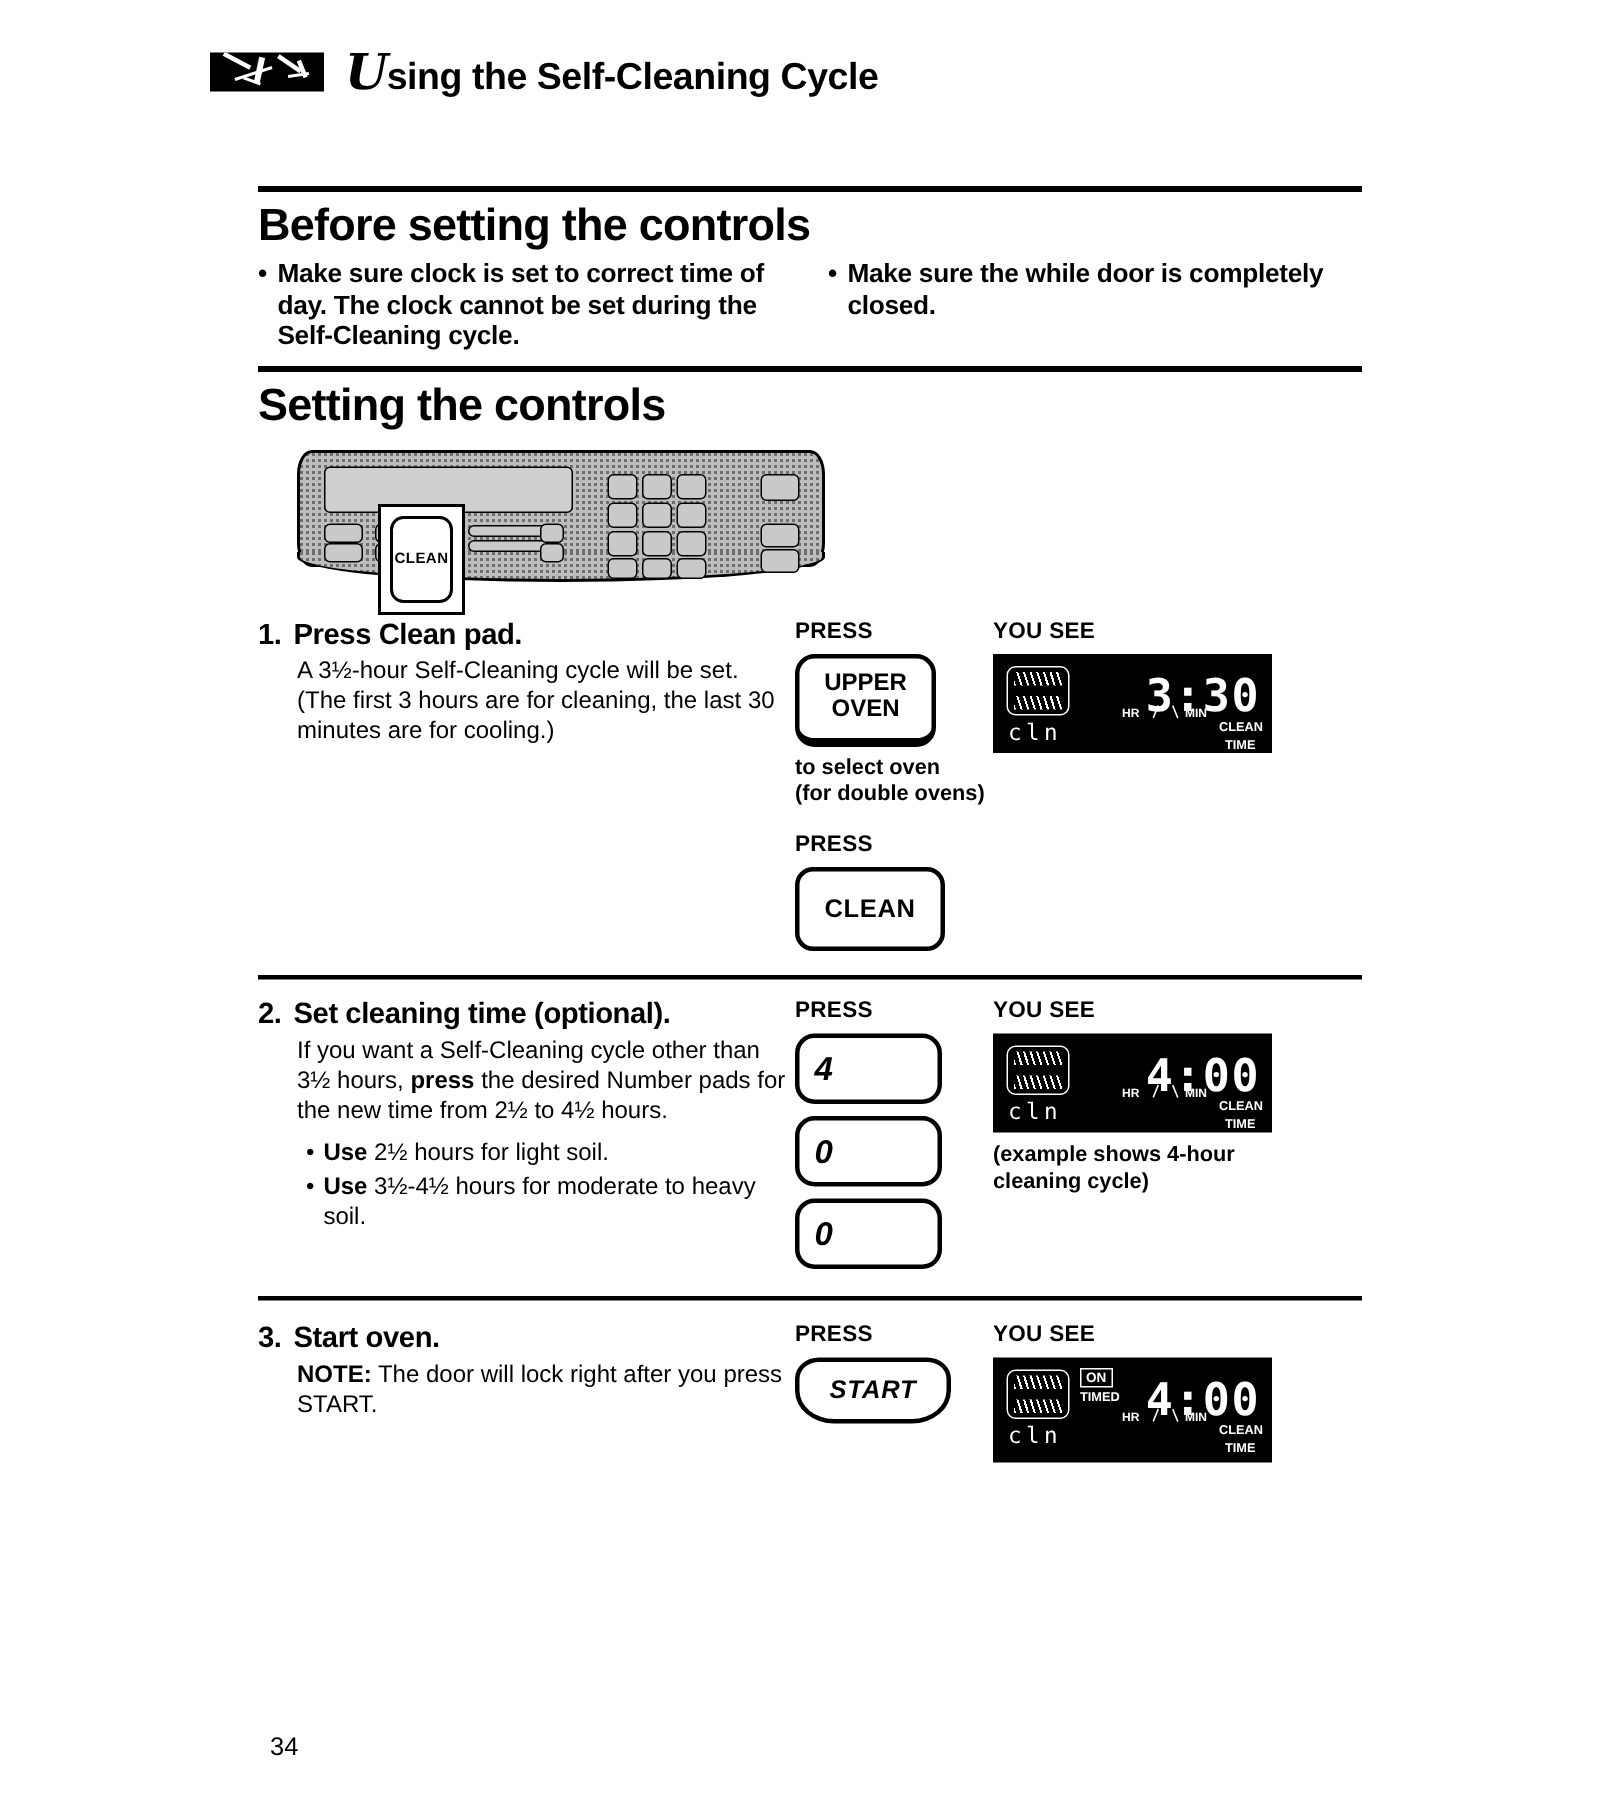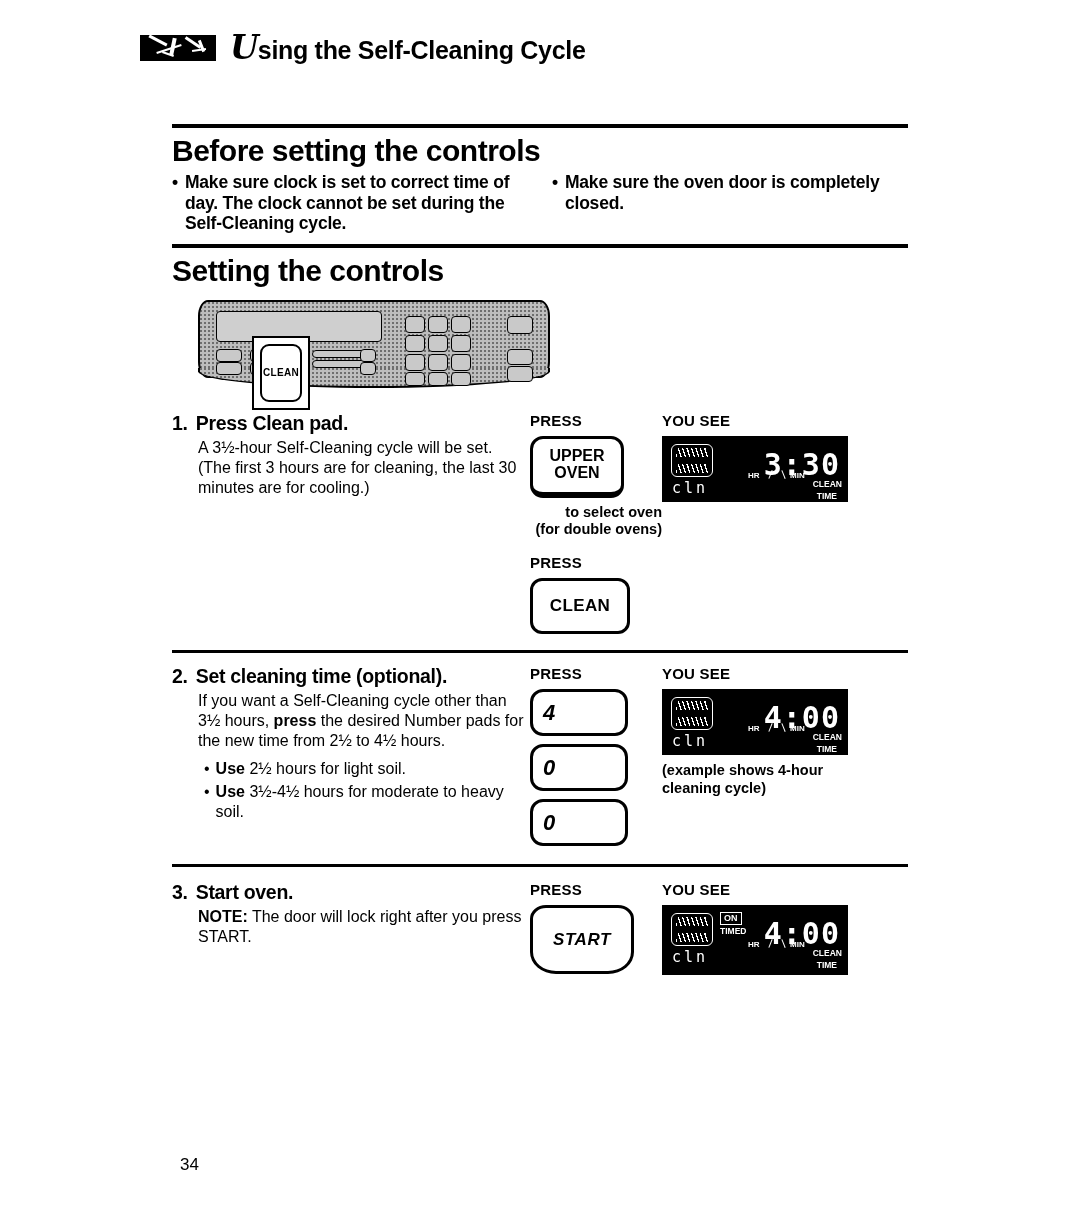--- a/index.html
+++ b/index.html
@@ -249,42 +249,41 @@
     line-height: 1.06;
     border-bottom-width: 6px;
     border-radius: 13px;
   }
   .keycap.clean-key {
     width: 100px; height: 56px;
     font-size: 17px;
     letter-spacing: 0.4px;
   }
   .keycap.start-key {
-    width: 104px; height: 69px;
+    width: 104px; height: 44px;
     font-size: 17px;
     font-style: italic;
     letter-spacing: 0.6px;
     border-radius: 16px 16px 26px 26px / 14px 14px 22px 22px;
   }
   .keycap.num {
     width: 98px; height: 47px;
     font-size: 22px;
     font-style: italic;
     align-items: flex-start;
     justify-content: center;
     padding-left: 10px;
     border-radius: 13px;
     margin-bottom: 8px;
   }
   .undercap {
     font-size: 14.5px;
     font-weight: bold;
     line-height: 1.18;
     margin-top: 6px;
-    text-align: right;
   }
 
   
   .lcd {
     position: relative;
     background: #000;
     width: 186px;
     height: 66px;
     box-sizing: border-box;
   }
@@ -411,21 +410,21 @@
     <div class="two-col">
       <div class="col">
         <div class="bullet-bold">
           <span class="dot">•</span>
           <span>Make sure clock is set to correct time of day. The clock cannot be set during the Self-Cleaning cycle.</span>
         </div>
       </div>
       <div class="col">
         <div class="bullet-bold">
           <span class="dot">•</span>
-          <span>Make sure the oven door is completely closed.</span>
+          <span>Make sure the while door is completely closed.</span>
         </div>
       </div>
     </div>
 
     <div class="rule"></div>
     <h2 class="section-title">Setting the controls</h2>
 
     <div class="setting-row">
 
       <div class="panel-wrap">

